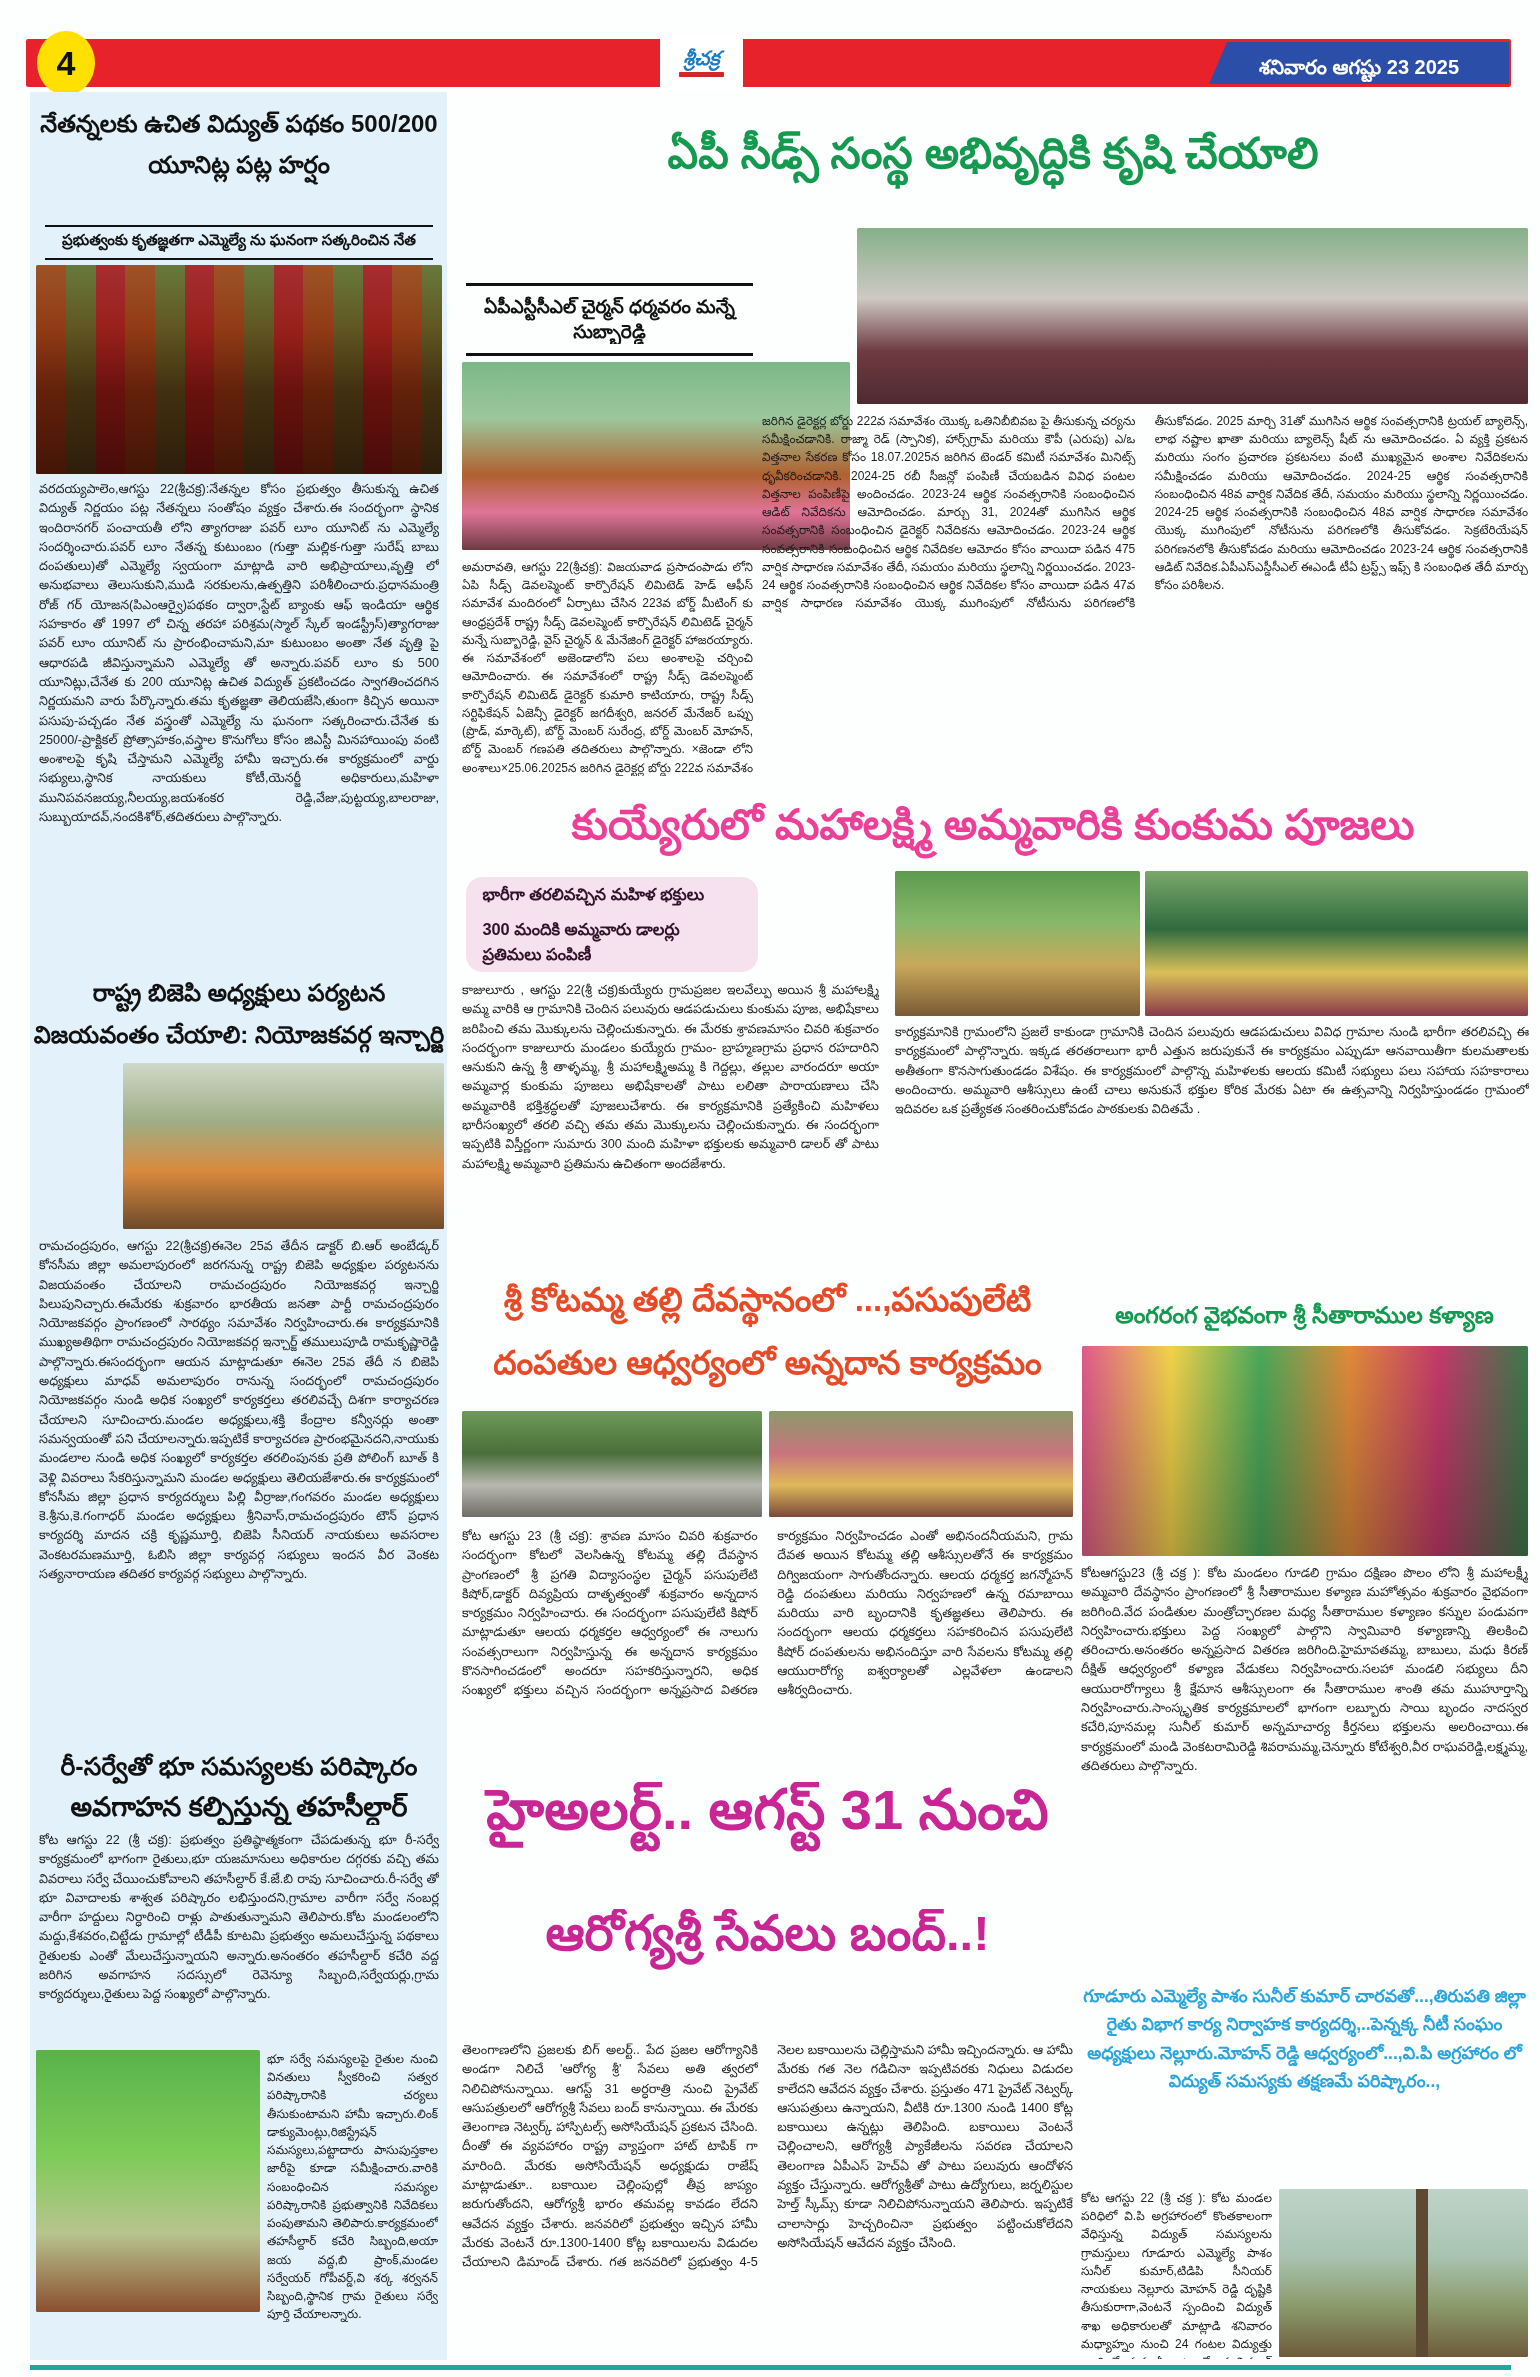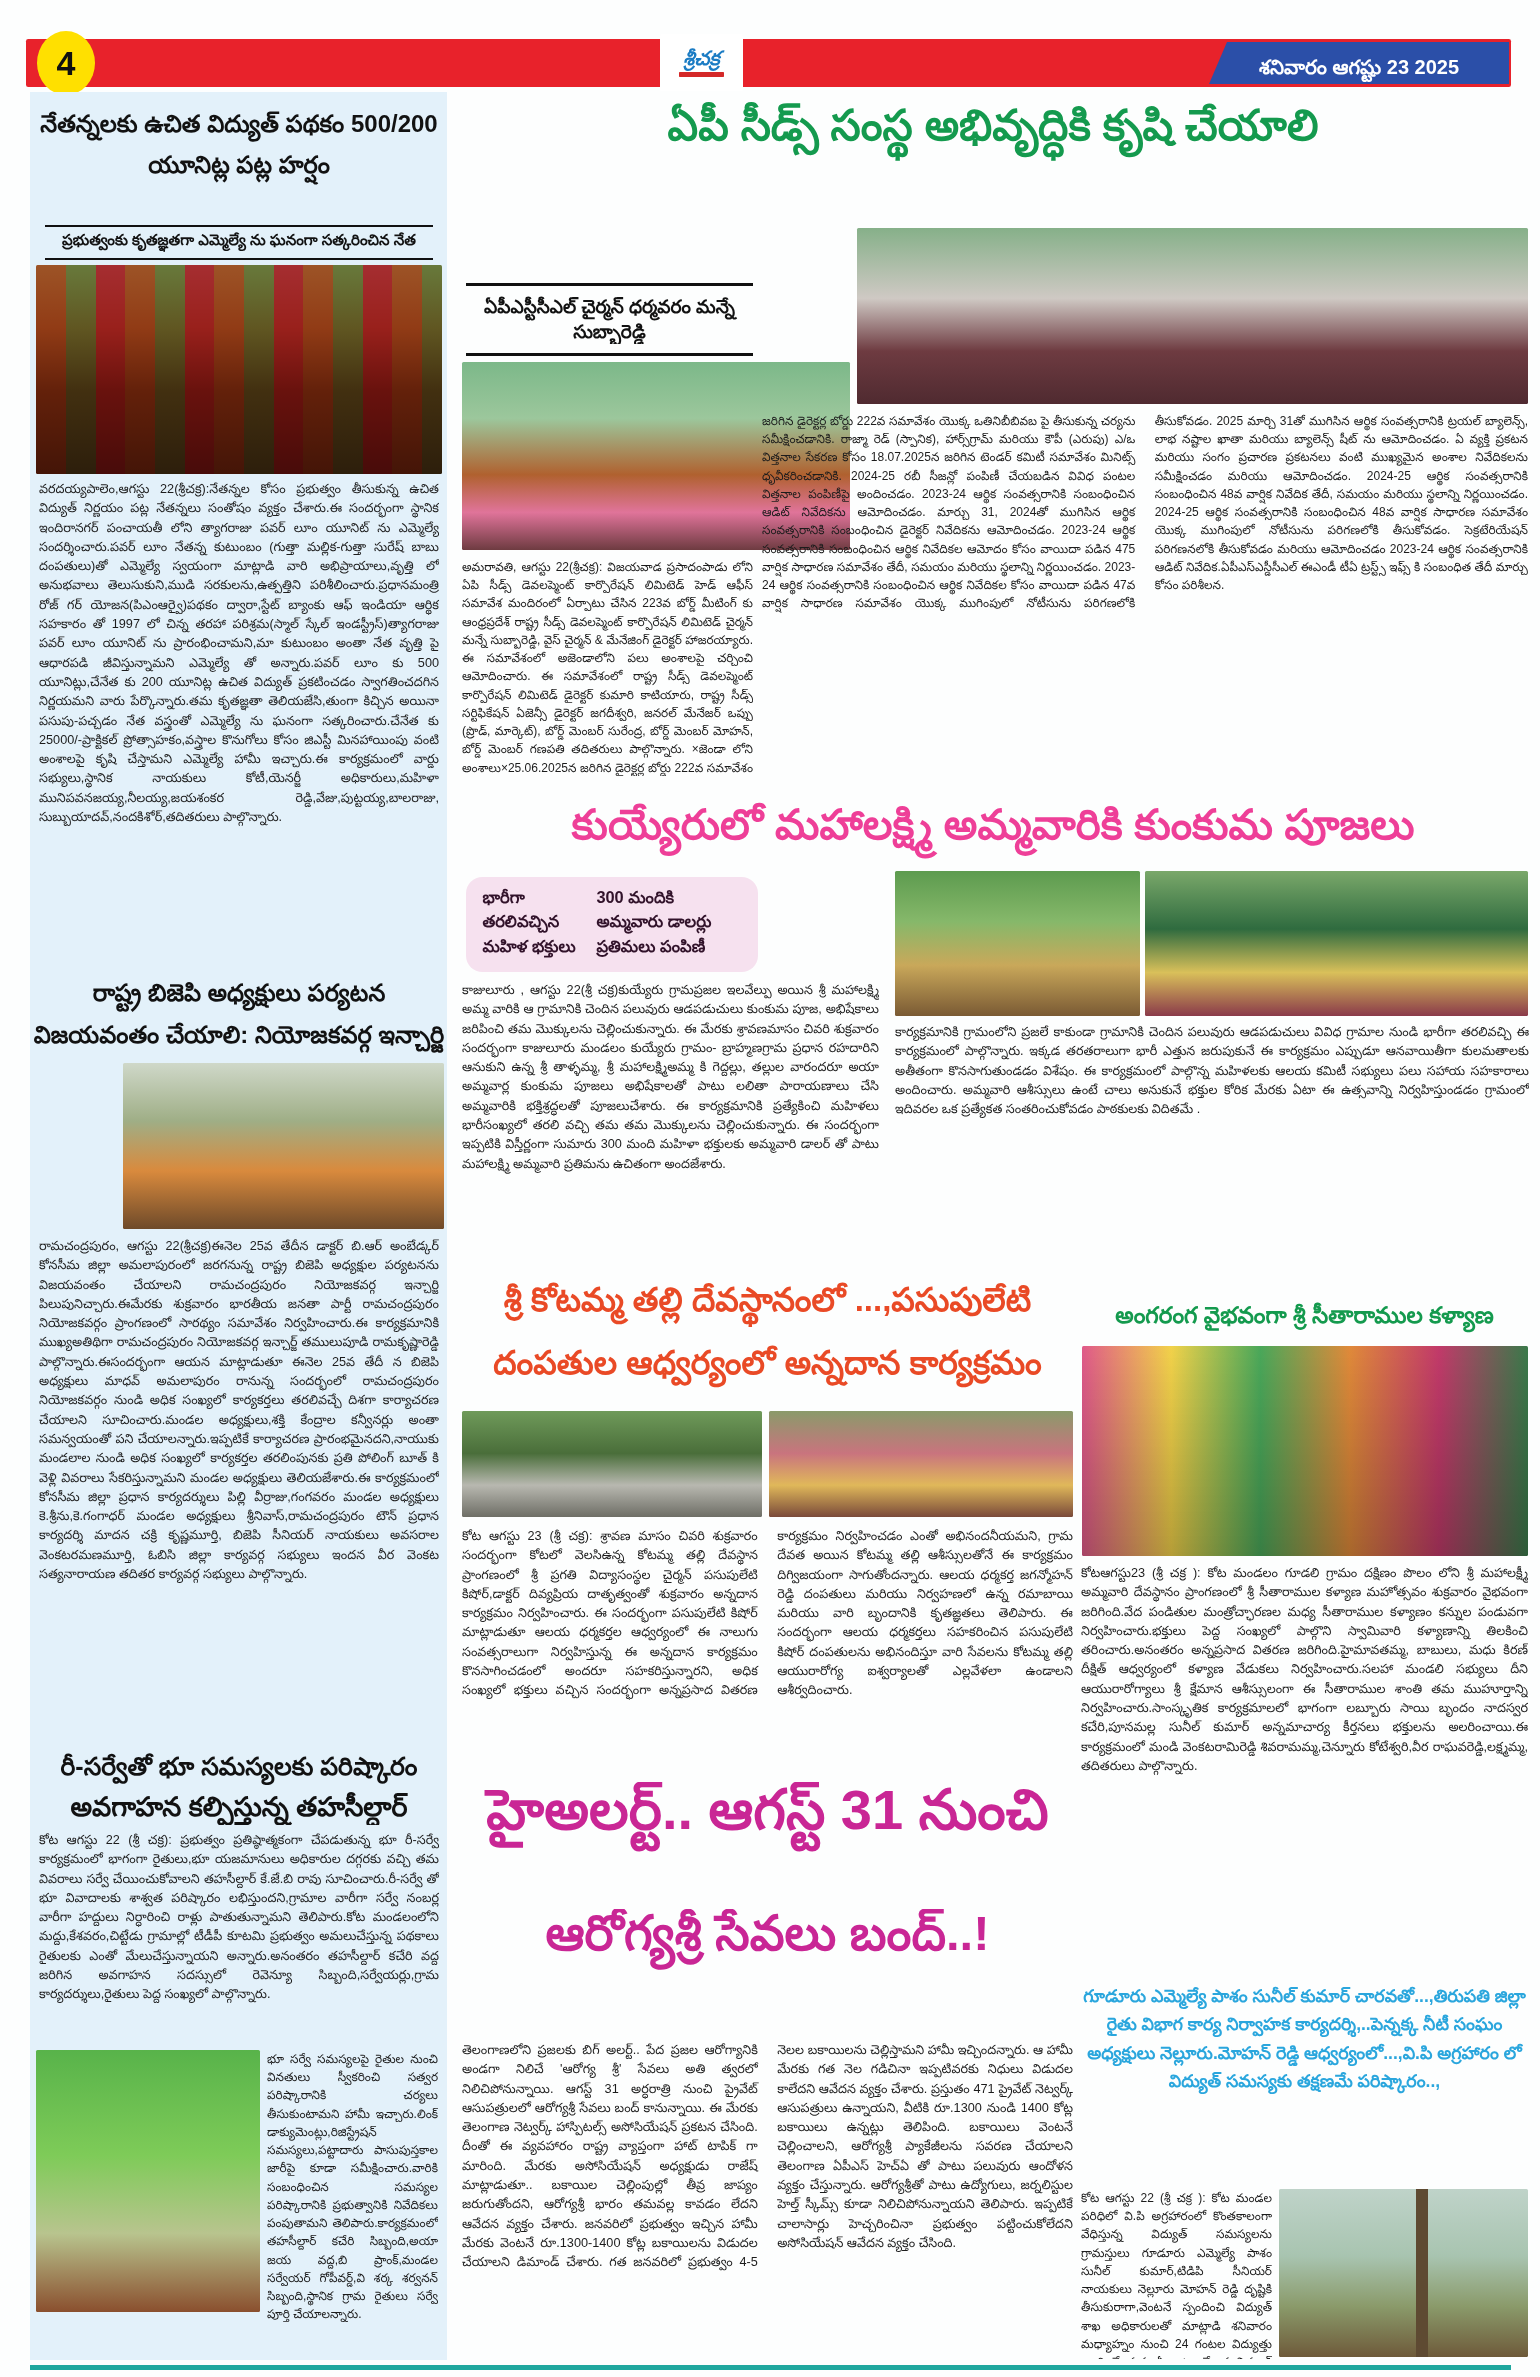--- a/index.html
+++ b/index.html
@@ -22,21 +22,21 @@
   .rule{background:#111111;}
   .hl{font-weight:bold;text-align:center;overflow:hidden;}
   .hl-black{color:#121212;}
   .hl-green{color:#149a4e;}
   .hl-pink{color:#ee3f98;}
   .hl-orange{color:#e94a26;}
   .hl-magenta{color:#c92695;}
   .kicker-blue{color:#2aa6dd;font-weight:bold;text-align:center;line-height:1.62;font-size:17.5px;overflow:hidden;}
   .subbox{border-top:3px solid #111;border-bottom:3px solid #111;display:flex;align-items:center;justify-content:center;}
   .pinkbox{background:#f6e1ef;border-radius:16.4px;color:#31122a;font-weight:bold;font-size:16.4px;line-height:1.5;
-        display:flex;justify-content:center;gap:10.4px;padding:7.5px 16.4px;box-sizing:border-box;}
+        display:flex;flex-direction:column;justify-content:center;gap:10.4px;padding:7.5px 16.4px;box-sizing:border-box;}
   .cols2{column-count:2;column-gap:19.4px;}
   
   .photo{overflow:hidden;border-radius:1.5px;}
   .ph-garland{background:linear-gradient(180deg,#d9c9a8 0%,#c98f5f 30%,#8a4f2e 60%,#5e3220 100%),
       repeating-linear-gradient(90deg,#b86a3a 0 30px,#7a9a5a 30px 60px,#c23a4a 60px 89px);background-blend-mode:multiply;}
   .ph-bjp{background:linear-gradient(180deg,#cfd8c9 0%,#9fae86 35%,#d98a3d 65%,#6e4a2a 100%);}
   .ph-tent{background:linear-gradient(180deg,#58b34a 0%,#7ecb58 40%,#b8c48e 70%,#8a4f2e 100%);}
   .ph-shawl{background:linear-gradient(180deg,#7cb889 0%,#9cc79c 30%,#b0612f 60%,#e0749a 80%,#6e3b41 100%);}
   .ph-conf{background:linear-gradient(180deg,#86b089 0%,#cfc9c4 40%,#6e3b41 70%,#4f2a30 100%);}
   .ph-templecrowd{background:linear-gradient(180deg,#5d9b4f 0%,#86b86a 35%,#c9a85a 65%,#7a5a34 100%);}
@@ -79,21 +79,21 @@
     <div class="abs photo ph-bjp" style="left:93px;top:971px;width:321px;height:166px;"></div>
     <div class="abs body-text" style="left:9px;top:1145px;width:400px;height:508px;">రామచంద్రపురం, ఆగస్టు 22(శ్రీచక్ర)ఈనెల 25వ తేదీన డాక్టర్ బి.ఆర్ అంబేడ్కర్ కోనసీమ జిల్లా అమలాపురంలో జరగనున్న రాష్ట్ర బిజెపి అధ్యక్షుల పర్యటనను విజయవంతం చేయాలని రామచంద్రపురం నియోజకవర్గ ఇన్చార్జి పిలుపునిచ్చారు.ఈమేరకు శుక్రవారం భారతీయ జనతా పార్టీ రామచంద్రపురం నియోజకవర్గం ప్రాంగణంలో సారథ్యం సమావేశం నిర్వహించారు.ఈ కార్యక్రమానికి ముఖ్యఅతిథిగా రామచంద్రపురం నియోజకవర్గ ఇన్చార్జ్ తములుపూడి రామకృష్ణారెడ్డి పాల్గొన్నారు.ఈసందర్భంగా ఆయన మాట్లాడుతూ ఈనెల 25వ తేదీ న బిజెపి అధ్యక్షులు మాధవ్ అమలాపురం రానున్న సందర్భంలో రామచంద్రపురం నియోజకవర్గం నుండి అధిక సంఖ్యలో కార్యకర్తలు తరలివచ్చే దిశగా కార్యాచరణ చేయాలని సూచించారు.మండల అధ్యక్షులు,శక్తి కేంద్రాల కన్వీనర్లు అంతా సమన్వయంతో పని చేయాలన్నారు.ఇప్పటికే కార్యాచరణ ప్రారంభమైనదని,నాయుకు మండలాల నుండి అధిక సంఖ్యలో కార్యకర్తల తరలింపునకు ప్రతి పోలింగ్ బూత్ కి వెళ్లి వివరాలు సేకరిస్తున్నామని మండల అధ్యక్షులు తెలియజేశారు.ఈ కార్యక్రమంలో కోనసీమ జిల్లా ప్రధాన కార్యదర్శులు పిల్లి వీర్రాజు,గంగవరం మండల అధ్యక్షులు కె.శ్రీను,కె.గంగాధర్ మండల అధ్యక్షులు శ్రీనివాస్,రామచంద్రపురం టౌన్ ప్రధాన కార్యదర్శి మాదన చక్రి కృష్ణమూర్తి, బిజెపి సీనియర్ నాయకులు అవసరాల వెంకటరమణమూర్తి, ఓబిసి జిల్లా కార్యవర్గ సభ్యులు ఇందన వీర వెంకట సత్యనారాయణ తదితర కార్యవర్గ సభ్యులు పాల్గొన్నారు.</div>
 
     <div class="abs hl hl-black" style="left:4.5px;top:1660px;width:409px;height:36px;font-size:25px;">రీ-సర్వేతో భూ సమస్యలకు పరిష్కారం</div>
     <div class="abs hl hl-black" style="left:4.5px;top:1700px;width:409px;height:33px;font-size:27px;">అవగాహన కల్పిస్తున్న తహసీల్దార్ కే.జే.బి రావు</div>
     <div class="abs body-text" style="left:9px;top:1739px;width:400px;height:215px;">కోట ఆగస్టు 22 (శ్రీ చక్ర): ప్రభుత్వం ప్రతిష్ఠాత్మకంగా చేపడుతున్న భూ రీ-సర్వే కార్యక్రమంలో భాగంగా రైతులు,భూ యజమానులు అధికారుల దగ్గరకు వచ్చి తమ వివరాలు సర్వే చేయించుకోవాలని తహసీల్దార్ కే.జే.బి రావు సూచించారు.రీ-సర్వే తో భూ వివాదాలకు శాశ్వత పరిష్కారం లభిస్తుందని,గ్రామాల వారీగా సర్వే నంబర్ల వారీగా హద్దులు నిర్ధారించి రాళ్లు పాతుతున్నామని తెలిపారు.కోట మండలంలోని మద్దు,కేశవరం,చిట్టేడు గ్రామాల్లో టీడీపీ కూటమి ప్రభుత్వం అమలుచేస్తున్న పథకాలు రైతులకు ఎంతో మేలుచేస్తున్నాయని అన్నారు.అనంతరం తహసీల్దార్ కచేరి వద్ద జరిగిన అవగాహన సదస్సులో రెవెన్యూ సిబ్బంది,సర్వేయర్లు,గ్రామ కార్యదర్శులు,రైతులు పెద్ద సంఖ్యలో పాల్గొన్నారు.</div>
     <div class="abs photo ph-tent" style="left:6px;top:1958px;width:224px;height:262px;"></div>
     <div class="abs body-text body-sm" style="left:237px;top:1958px;width:171px;height:298px;">భూ సర్వే సమస్యలపై రైతుల నుంచి వినతులు స్వీకరించి సత్వర పరిష్కారానికి చర్యలు తీసుకుంటామని హామీ ఇచ్చారు.లింక్ డాక్యుమెంట్లు,రిజిస్ట్రేషన్ సమస్యలు,పట్టాదారు పాసుపుస్తకాల జారీపై కూడా సమీక్షించారు.వారికి సంబంధించిన సమస్యల పరిష్కారానికి ప్రభుత్వానికి నివేదికలు పంపుతామని తెలిపారు.కార్యక్రమంలో తహసీల్దార్ కచేరి సిబ్బంది,అయా జయ వద్ద,బి ప్రాంక్,మండల సర్వేయర్ గోపీవర్డ్,వి శర్క శర్వనన్ సిబ్బంది,స్థానిక గ్రామ రైతులు సర్వే పూర్తి చేయాలన్నారు.</div>
   </div>
 
-  <div class="abs hl hl-green" style="left:458px;top:96px;width:1070px;height:119px;font-size:43px;line-height:1.35;">ఏపీ సీడ్స్ సంస్థ అభివృద్ధికి కృషి చేయాలి</div>
+  <div class="abs hl hl-green" style="left:458px;top:124px;width:1070px;height:119px;font-size:43px;line-height:1.35;">ఏపీ సీడ్స్ సంస్థ అభివృద్ధికి కృషి చేయాలి</div>
   <div class="abs subbox" style="left:466px;top:283px;width:287px;height:67px;">
     <span class="hl hl-black" style="font-size:18.6px;line-height:1.3;">ఏపీఎస్టీసీఎల్ చైర్మన్ ధర్మవరం మన్నే సుబ్బారెడ్డి</span>
   </div>
   <div class="abs photo ph-conf" style="left:857px;top:228px;width:671px;height:176px;"></div>
   <div class="abs photo ph-shawl" style="left:462px;top:362px;width:388px;height:188px;"></div>
   <div class="abs body-text body-sm" style="left:462px;top:558px;width:291px;height:218px;">అమరావతి, ఆగస్టు 22(శ్రీచక్ర): విజయవాడ ప్రసాదంపాడు లోని ఏపి సీడ్స్ డెవలప్మెంట్ కార్పొరేషన్ లిమిటెడ్ హెడ్ ఆఫీస్ సమావేశ మందిరంలో ఏర్పాటు చేసిన 223వ బోర్డ్ మీటింగ్ కు ఆంధ్రప్రదేశ్ రాష్ట్ర సీడ్స్ డెవలప్మెంట్ కార్పొరేషన్ లిమిటెడ్ చైర్మన్ మన్నే సుబ్బారెడ్డి, వైస్ చైర్మన్ &amp; మేనేజింగ్ డైరెక్టర్ హాజరయ్యారు. ఈ సమావేశంలో అజెండాలోని పలు అంశాలపై చర్చించి ఆమోదించారు. ఈ సమావేశంలో రాష్ట్ర సీడ్స్ డెవలప్మెంట్ కార్పొరేషన్ లిమిటెడ్ డైరెక్టర్ కుమారి కాటియారు, రాష్ట్ర సీడ్స్ సర్టిఫికేషన్ ఏజెన్సీ డైరెక్టర్ జగదీశ్వరి, జనరల్ మేనేజర్ ఒప్పు (ప్రొడ్, మార్కెట్), బోర్డ్ మెంబర్ సురేంద్ర, బోర్డ్ మెంబర్ మోహన్, బోర్డ్ మెంబర్ గణపతి తదితరులు పాల్గొన్నారు. ×జెండా లోని అంశాలు×25.06.2025న జరిగిన డైరెక్టర్ల బోర్డు 222వ సమావేశం యొక్క మినిట్స్ ధృవీకరించడానికి 25.06.2025న</div>
   <div class="abs body-text body-sm cols2" style="left:762px;top:412px;width:766px;height:364px;">జరిగిన డైరెక్టర్ల బోర్డు 222వ సమావేశం యొక్క ఒతినిబీబివబ పై తీసుకున్న చర్యను సమీక్షించడానికి. రాజ్మా రెడ్ (స్పానిక), హార్స్‌గ్రామ్ మరియు కౌపీ (ఎరుపు) ఎ/ఒ విత్తనాల సేకరణ కోసం 18.07.2025న జరిగిన టెండర్ కమిటీ సమావేశం మినిట్స్ ధృవీకరించడానికి. 2024-25 రబీ సీజన్లో పంపిణీ చేయబడిన వివిధ పంటల విత్తనాల పంపిణీపై అందించడం. 2023-24 ఆర్థిక సంవత్సరానికి సంబంధించిన ఆడిట్ నివేదికను ఆమోదించడం. మార్చు 31, 2024తో ముగిసిన ఆర్థిక సంవత్సరానికి సంబంధించిన డైరెక్టర్ నివేదికను ఆమోదించడం. 2023-24 ఆర్థిక సంవత్సరానికి సంబంధించిన ఆర్థిక నివేదికల ఆమోదం కోసం వాయిదా పడిన 475 వార్షిక సాధారణ సమావేశం తేదీ, సమయం మరియు స్థలాన్ని నిర్ణయించడం. 2023-24 ఆర్థిక సంవత్సరానికి సంబంధించిన ఆర్థిక నివేదికల కోసం వాయిదా పడిన 47వ వార్షిక సాధారణ సమావేశం యొక్క ముగింపులో నోటీసును పరిగణలోకి తీసుకోవడం. 2025 మార్చి 31తో ముగిసిన ఆర్థిక సంవత్సరానికి ట్రయల్ బ్యాలెన్స్, లాభ నష్టాల ఖాతా మరియు బ్యాలెన్స్ షీట్ ను ఆమోదించడం. ఏ వ్యక్తి ప్రకటన మరియు సంగం ప్రచారణ ప్రకటనలు వంటి ముఖ్యమైన అంశాల నివేదికలను సమీక్షించడం మరియు ఆమోదించడం. 2024-25 ఆర్థిక సంవత్సరానికి సంబంధించిన 48వ వార్షిక నివేదిక తేదీ, సమయం మరియు స్థలాన్ని నిర్ణయించడం. 2024-25 ఆర్థిక సంవత్సరానికి సంబంధించిన 48వ వార్షిక సాధారణ సమావేశం యొక్క ముగింపులో నోటీసును పరిగణలోకి తీసుకోవడం. సెక్రటేరియేషన్ పరిగణనలోకి తీసుకోవడం మరియు ఆమోదించడం 2023-24 ఆర్థిక సంవత్సరానికి ఆడిట్ నివేదిక.ఏపీఎస్ఎస్డీసీఎల్ ఈఎండీ టీఏ ట్రస్ట్స్ ఇఫ్స్ కి సంబంధిత తేదీ మార్చు కోసం పరిశీలన.</div>
 
   <div class="abs hl hl-pink" style="left:458px;top:787px;width:1070px;height:82px;font-size:42px;line-height:1.8;">కుయ్యేరులో మహాలక్ష్మి అమ్మవారికి కుంకుమ పూజలు</div>
   <div class="abs pinkbox" style="left:466px;top:877px;width:292px;height:95px;">

